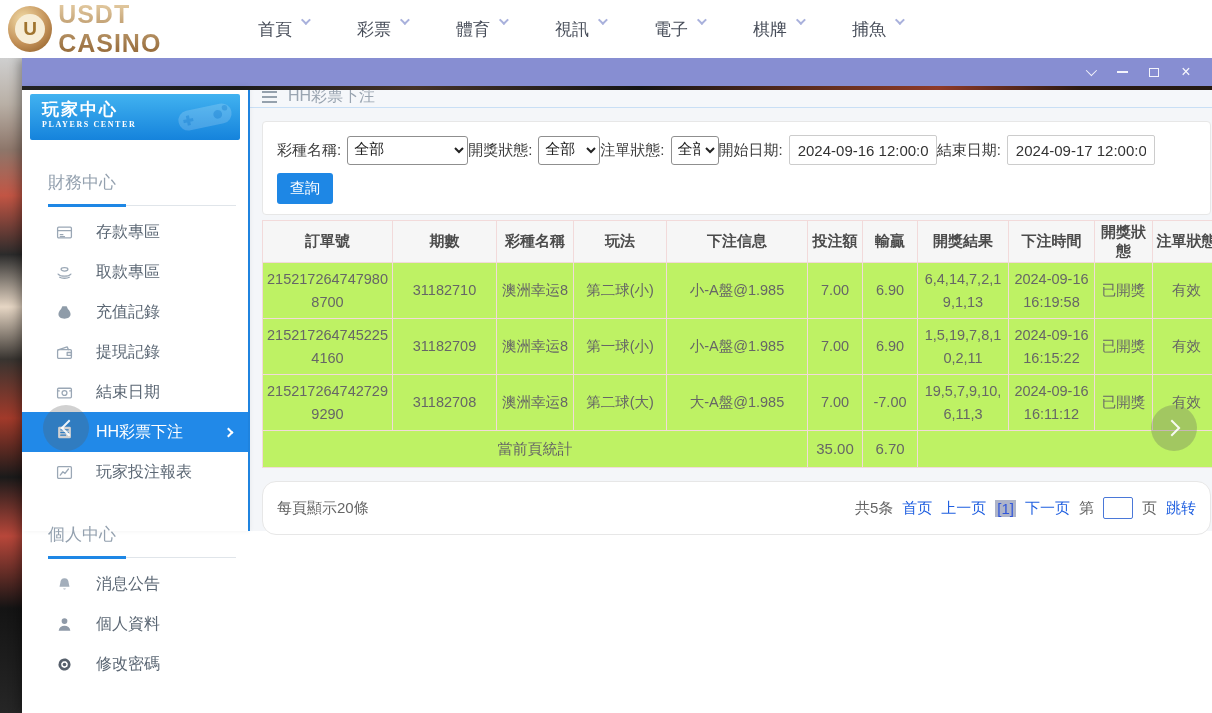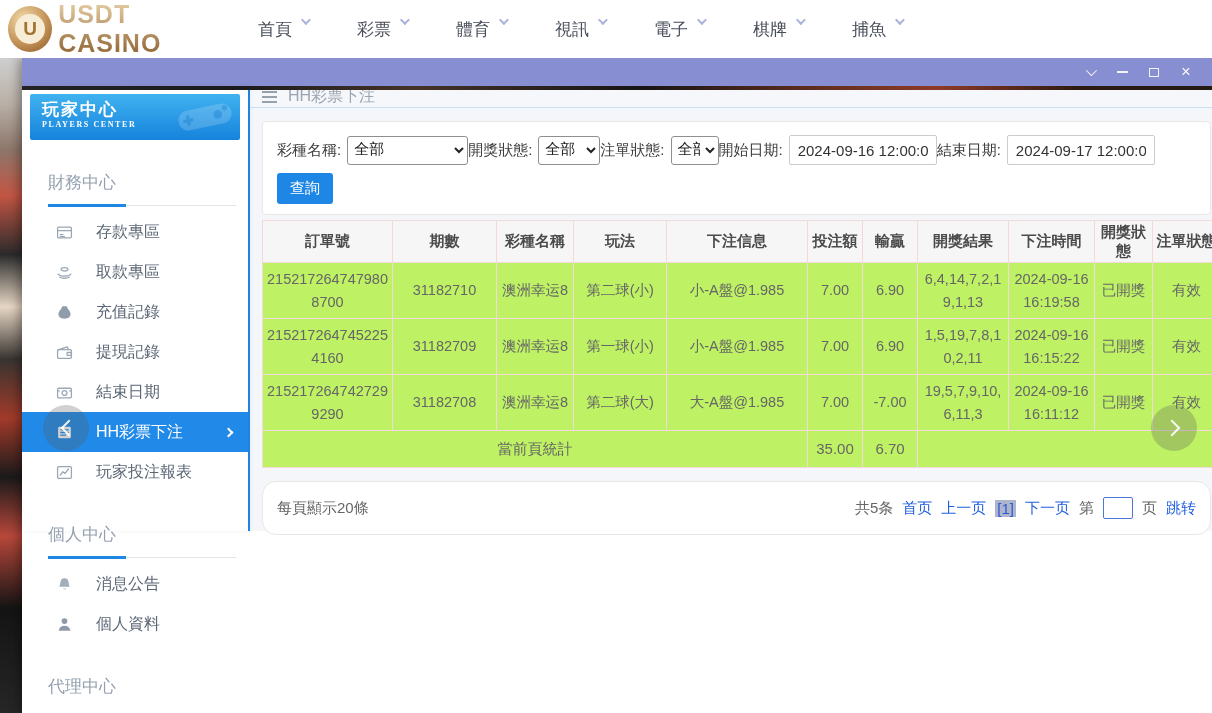--- a/index.html
+++ b/index.html
@@ -275,20 +275,29 @@
           <span>消息公告</span>
         </div>
         <div class="sb-item">
           <span class="icn">
               <svg width="17" height="17" viewBox="0 0 16 16">
                 <circle cx="8" cy="4.8" r="2.7" fill="#8f9aa8" stroke="none"></circle>
                 <path d="M2.5 13.8c.4-3.1 2.6-4.7 5.5-4.7s5.1 1.6 5.5 4.7z" fill="#8f9aa8" stroke="none"></path>
               </svg>
             </span>
           <span>個人資料</span>
+        </div>
+        <div class="sb-item">
+          <span class="icn">
+              <svg width="17" height="17" viewBox="0 0 16 16">
+                <circle cx="8" cy="8" r="4.4" fill="none" stroke="#57606c" stroke-width="2.6" stroke-dasharray="2.3 1.5"></circle>
+                <circle cx="8" cy="8" r="1.7" fill="#57606c" stroke="none"></circle>
+              </svg>
+            </span>
+          <span>修改密碼</span>
         </div>
       </div>
 
       <div class="sb-section">
         <div class="sb-section-title">代理中心</div>
       </div>
     </aside>
 
     <main class="content">
       <div class="content-header">

